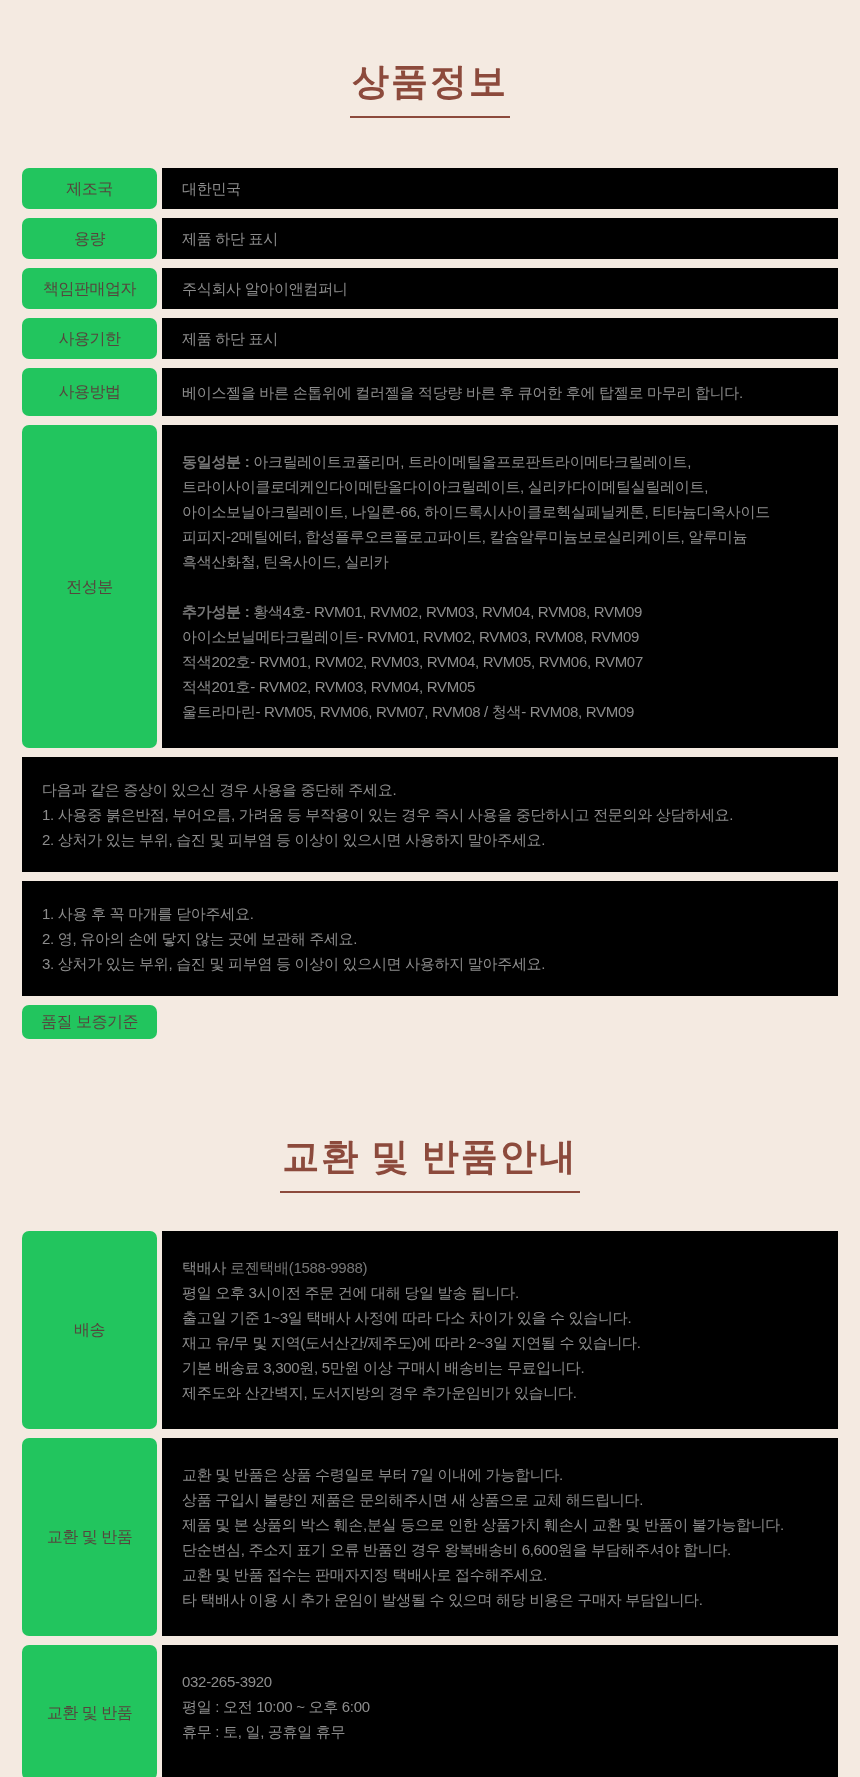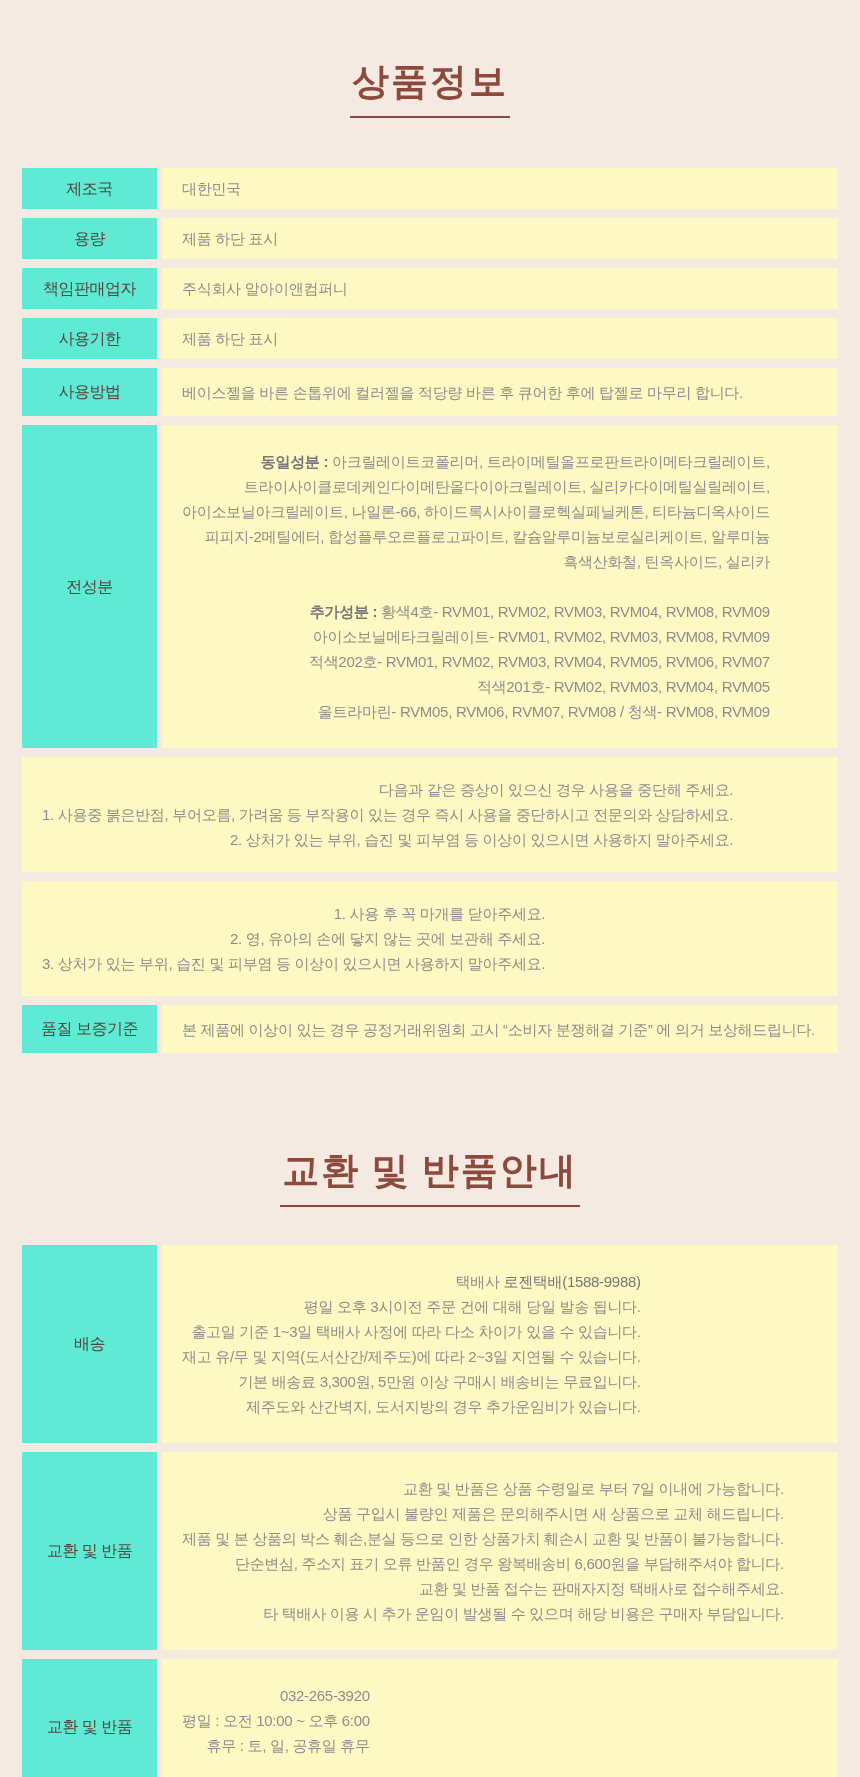--- a/index.html
+++ b/index.html
@@ -23,33 +23,32 @@
   }
   .title-1 { padding-top:57px; }
   .title-2 { padding-top:84px; }
 
   .info-table { margin-top:50px; width:816px; }
   .info-table.second { margin-top:38px; }
 
   .row { display:flex; align-items:stretch; margin-bottom:9px; }
   .label-cell {
     width:135px; flex:0 0 135px; margin-right:5px;
-    background:#5eead4; color:#55463d;
+    background:#22c55e; color:#55463d;
     display:flex; align-items:center; justify-content:center;
     text-align:center; font-size:16px; font-weight:500;
-    letter-spacing:-0.5px; line-height:22px; padding:6px;
+    letter-spacing:-0.5px; line-height:22px; padding:6px;border-radius:7px;
   }
   .content-cell {
-    flex:1 1 auto; background:#fef9c3;
+    flex:1 1 auto; background:#000000;
     display:flex; align-items:center;
     font-size:15px; line-height:25px; color:#8d8d8d;
     letter-spacing:-0.3px;
     padding:8px 18px 8px 20px;
     min-height:40px;
-    text-align:right;
   }
   .content-cell .multi { white-space:pre-line; }
   .row.h40  .content-cell { min-height:40px; }
   .row.h48  .content-cell { min-height:48px; }
   .row.tall .content-cell { align-items:flex-start; padding-top:20px; padding-bottom:20px; }
   .row.tall-lg .content-cell { padding-top:24px; padding-bottom:24px; }
 
   .ing-block + .ing-block { margin-top:25px; }
   .ing-label { font-weight:bold; color:#777777; }
   .ship-bold { font-weight:normal; color:#777777;margin-top:32px; }
@@ -129,23 +128,20 @@
     <div class="row tall">
       <div class="content-cell">
           <span class="multi">1. 사용 후 꼭 마개를 닫아주세요.
 2. 영, 유아의 손에 닿지 않는 곳에 보관해 주세요.
 3. 상처가 있는 부위, 습진 및 피부염 등 이상이 있으시면 사용하지 말아주세요.</span>
         </div>
     </div>
 
     <div class="row h48">
       <div class="label-cell">품질 보증기준</div>
-      <div class="content-cell">
-          <span>본 제품에 이상이 있는 경우 공정거래위원회 고시 “소비자 분쟁해결 기준” 에 의거 보상해드립니다.</span>
-        </div>
     </div>
 
   </div>
 
   <h1 class="section-title title-2">
     <span class="underline">교환 및 반품안내</span>
   </h1>
 
   <div class="info-table second">
 

